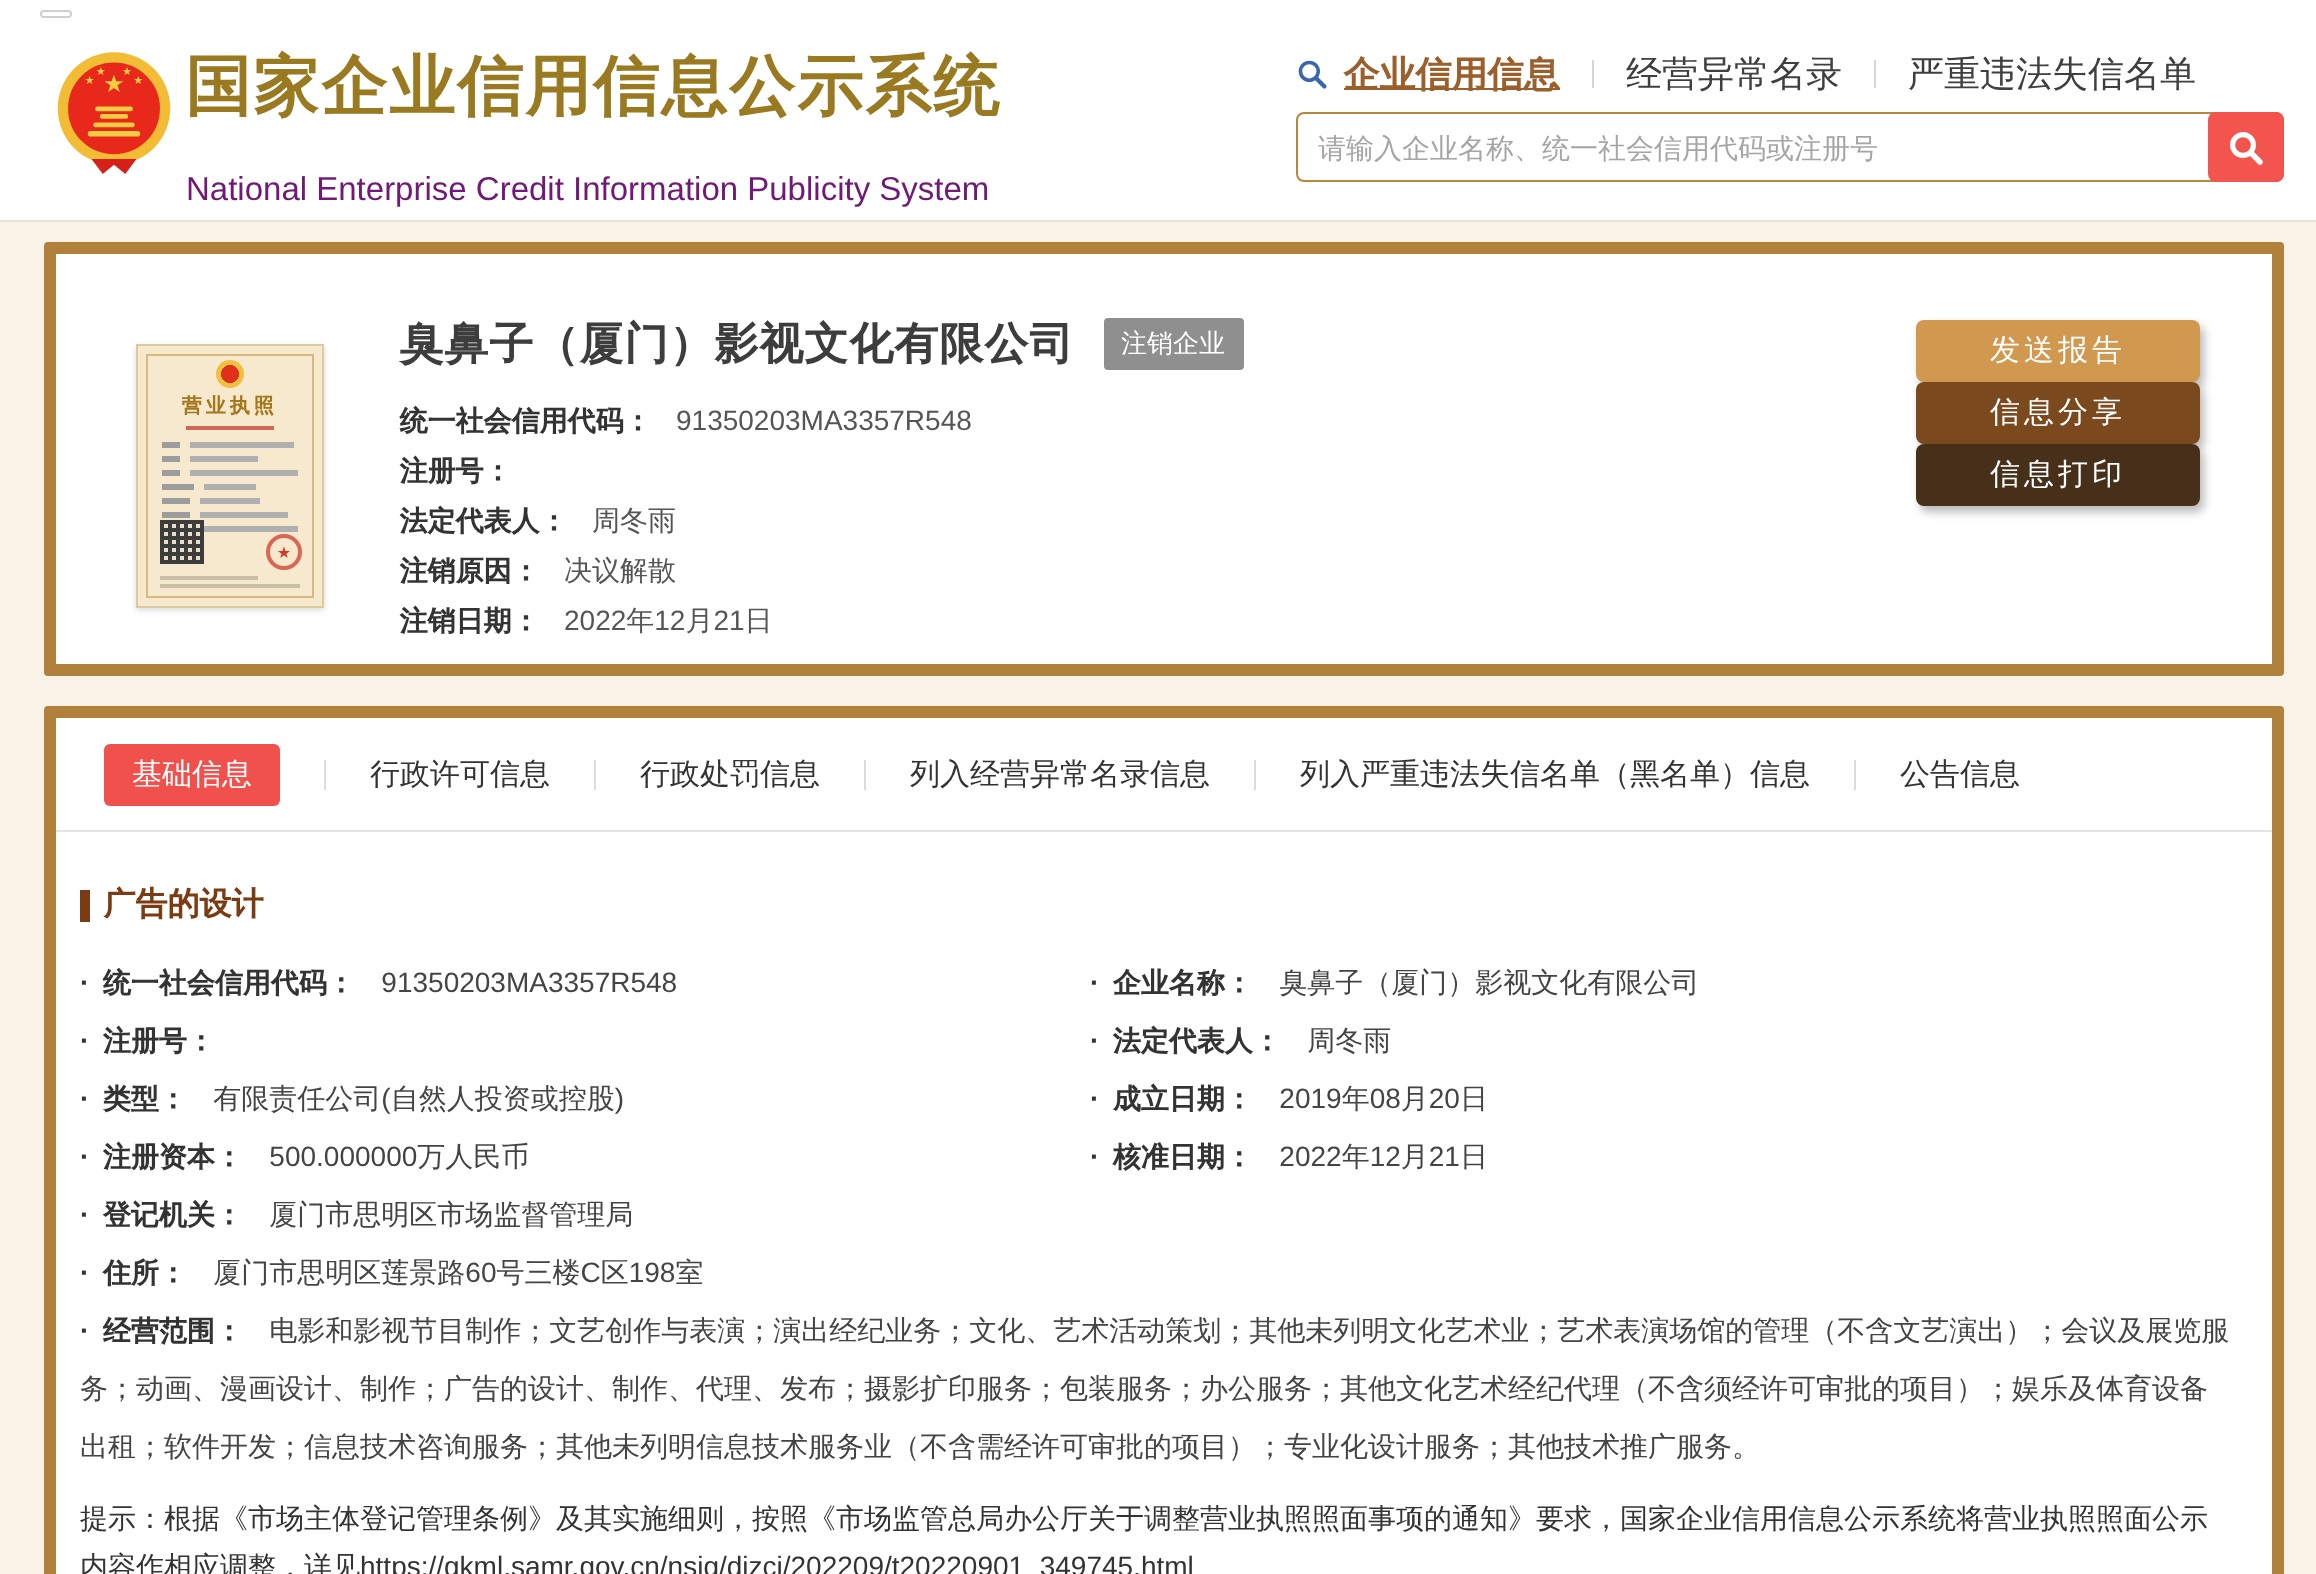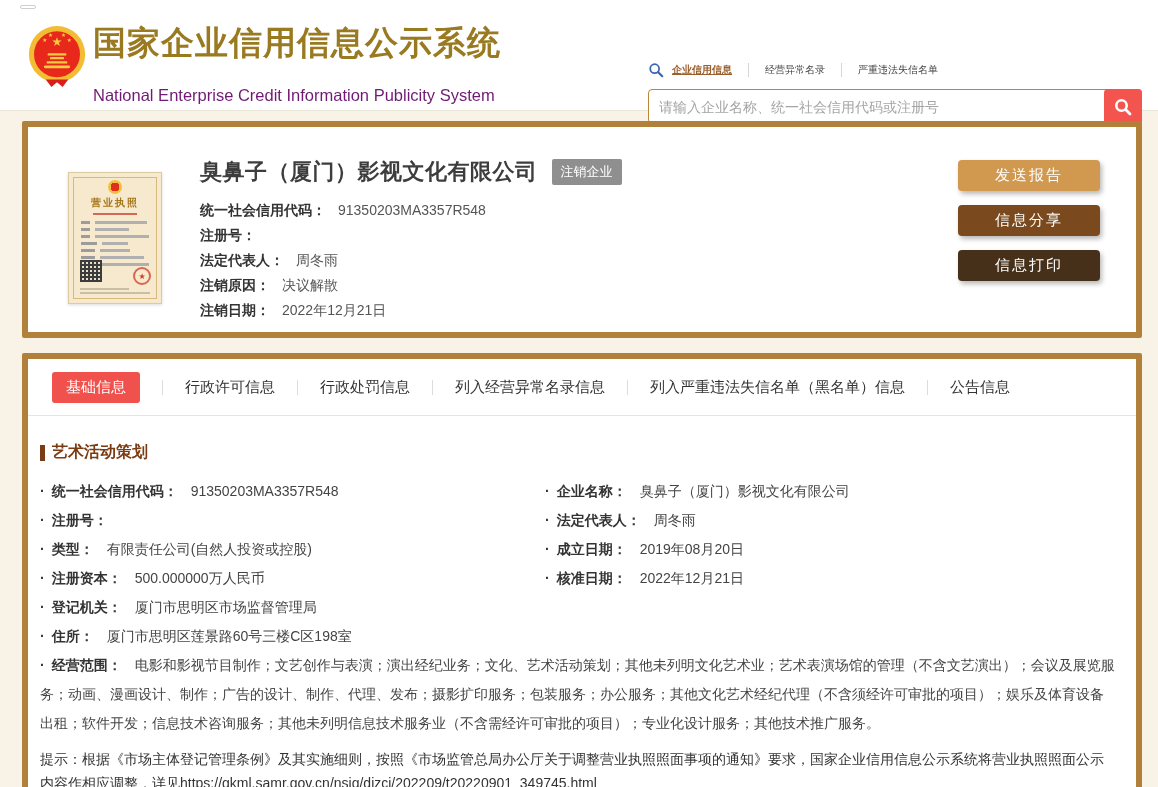--- a/index.html
+++ b/index.html
@@ -13,21 +13,21 @@
 
   
   .header { position:absolute; left:0; top:0; width:1158px; height:111px; background:#fff; border-bottom:1px solid #e9e5d8; }
   .artifact { position:absolute; left:20px; top:5px; width:16px; height:4px; border:1px solid #cfcfcf; border-radius:2px; }
   .emblem { position:absolute; left:27px; top:24px; width:60px; height:66px; }
   .brand { position:absolute; left:93px; top:21px; }
   .brand-title { font-size:33px; font-weight:bold; color:#9a7a20; letter-spacing:1px; }
   .brand-sub { font-size:16.5px; color:#701a75; margin-top:20px; }
 
   .hright { position:absolute; left:648px; top:27px; width:494px; }
-  .hlinks { display:flex; align-items:center; font-size:10px; height:20px;margin-top:33px; }
+  .hlinks { display:flex; align-items:center; font-size:18px; height:20px; }
   .hlinks .mag { width:16px; height:16px; margin-right:8px; flex:0 0 auto; }
   .hlink { color:#3f3f3f; text-decoration:none; cursor:pointer; white-space:nowrap; }
   .hlink.active { color:#9a5f2b; font-weight:bold; text-decoration:underline; }
   .vsep { width:1px; height:14px; background:#d6d6d6; margin:0 16px; }
   .searchbar { margin-top:9px; display:flex; height:35px; position:relative; }
   .searchbar input {
     flex:1; height:35px; border:1px solid #b8873c; border-radius:4px;
     padding:0 46px 0 10px; font-size:14px; color:#333; outline:none;
     font-family:inherit; background:#fff;
   }
@@ -65,21 +65,21 @@
   .c1main { position:absolute; left:172px; top:30px; }
   .name-row { display:flex; align-items:center; }
   .company-name { font-size:22px; font-weight:bold; color:#3d3d3d; letter-spacing:.5px; }
   .badge { margin-left:14px; background:#8f8f8f; color:#fff; font-size:13px; padding:4px 9px; border-radius:2px; white-space:nowrap; }
   .fields { margin-top:11px; }
   .frow { line-height:25px; font-size:14px; }
   .flabel { font-weight:bold; color:#333; }
   .fvalue { color:#555; margin-left:12px; }
 
   .actions { position:absolute; right:36px; top:33px; width:142px; display:flex; flex-direction:column; }
-  .abtn { height:31px; margin-bottom:14px; border:none; border-radius:4px; color:#fff; font-size:15px;
+  .abtn { height:31px; border:none; border-radius:4px; color:#fff; font-size:15px;
     letter-spacing:2px; cursor:pointer; font-family:Liberation Serif, serif; box-shadow:2px 3px 5px rgba(0,0,0,.28); }
   .abtn.send { background:#d0994f; }
   .abtn.share { background:#7a4a1e; }
   .abtn.print { background:#46301a; }
 
   
   .card2 { top:353px; height:460px; }
   .tabrow { display:flex; align-items:center; padding:13px 10px 12px 24px; border-bottom:1px solid #e4e4e4; }
   .tab { font-size:15px; color:#333; margin:0 22px; cursor:pointer; white-space:nowrap; }
   .tab.active { background:#f0514d; color:#fff; padding:6px 14px; border-radius:3px; margin-left:0; }
@@ -239,21 +239,21 @@
     <span class="tab">列入经营异常名录信息</span>
     <span class="tsep"></span>
     <span class="tab">列入严重违法失信名单（黑名单）信息</span>
     <span class="tsep"></span>
     <span class="tab">公告信息</span>
   </div>
 
   <div class="content">
     <div class="sec-title">
       <span class="sec-bar"></span>
-      <span class="sec-text">艺术活动策划</span>
+      <span class="sec-text">广告的设计</span>
     </div>
 
     <div class="irow">
       <div class="cell"><span class="lbl">统一社会信用代码：</span><span class="val">91350203MA3357R548</span></div>
       <div class="cell"><span class="lbl">企业名称：</span><span class="val">臭鼻子（厦门）影视文化有限公司</span></div>
     </div>
     <div class="irow">
       <div class="cell"><span class="lbl">注册号：</span><span class="val"></span></div>
       <div class="cell"><span class="lbl">法定代表人：</span><span class="val">周冬雨</span></div>
     </div>

